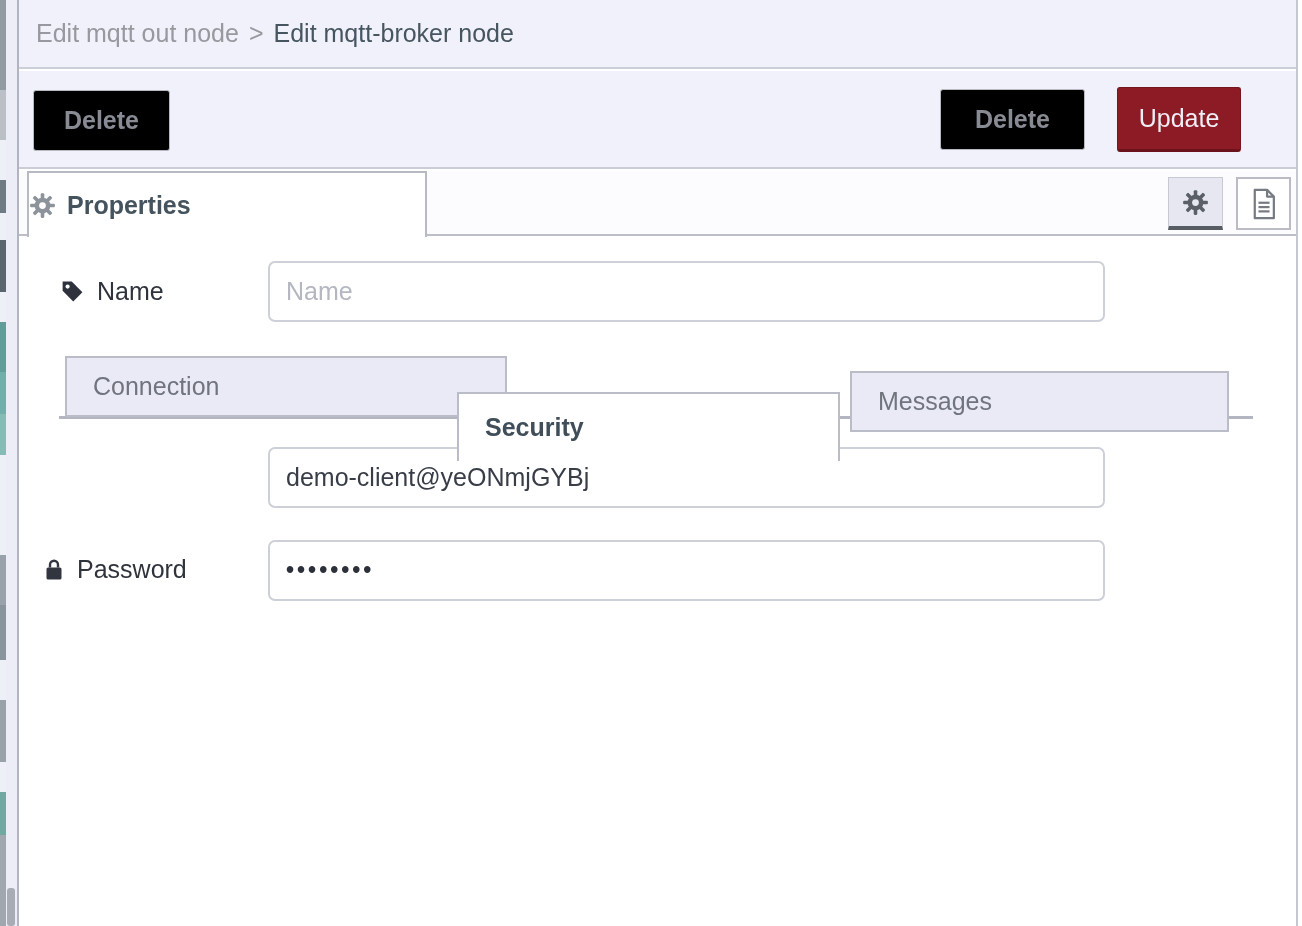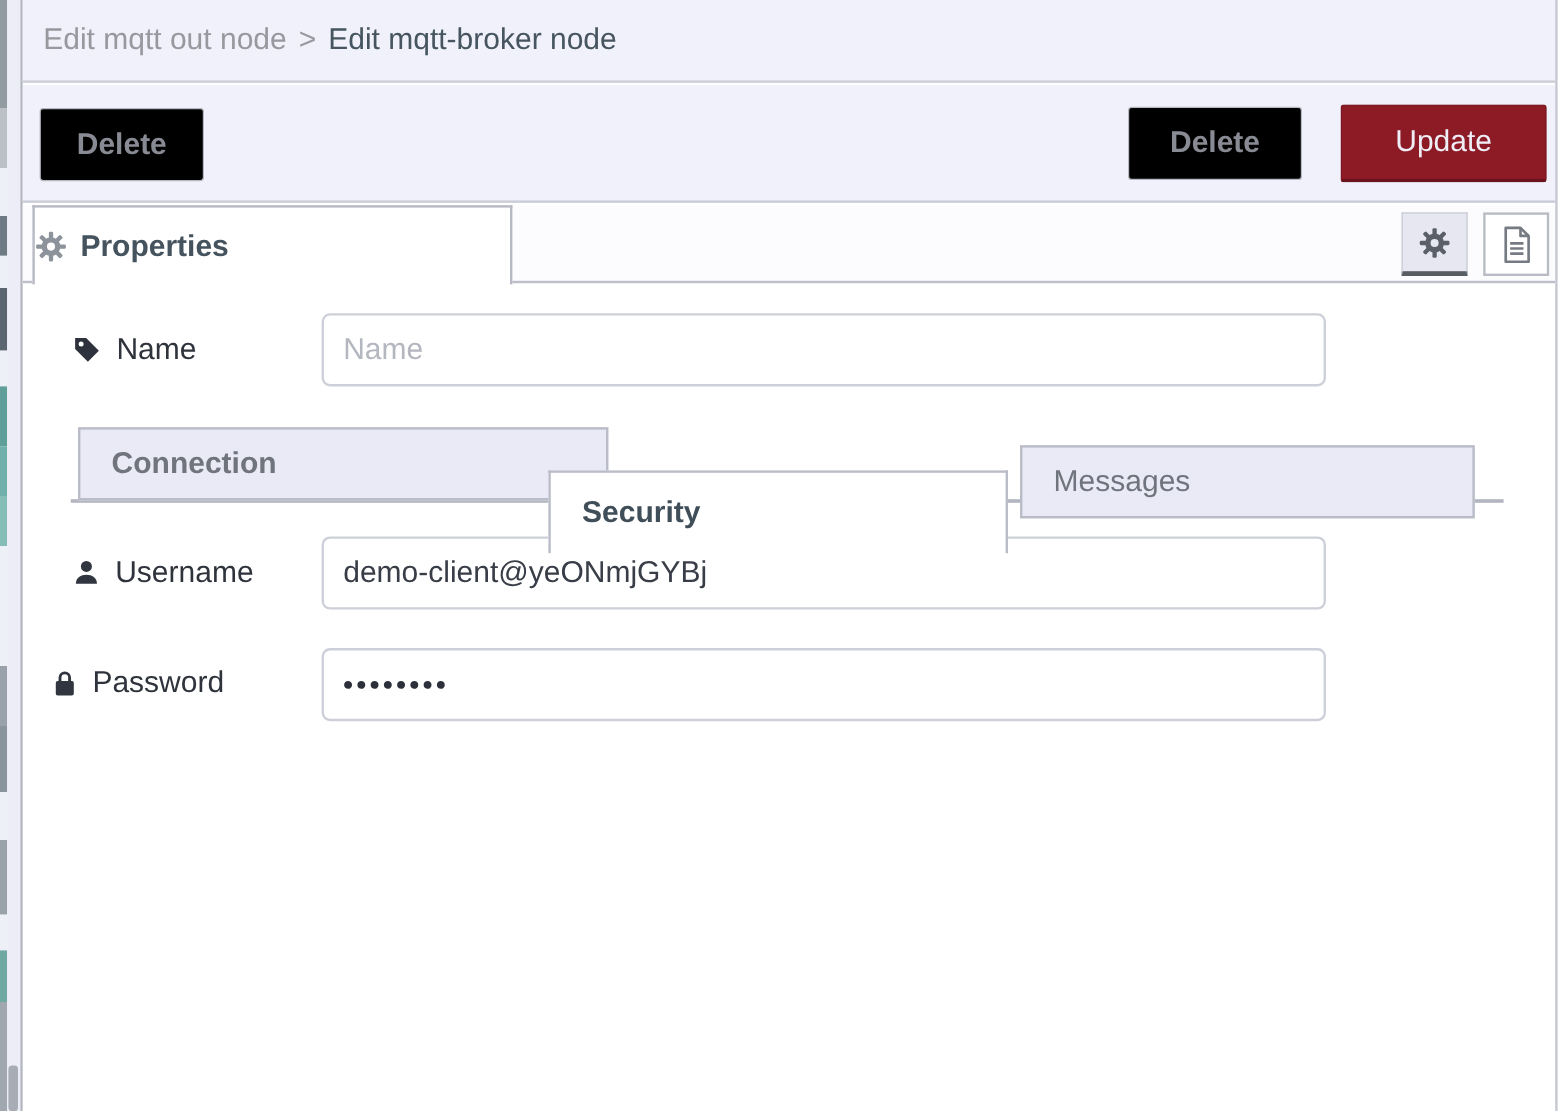--- a/index.html
+++ b/index.html
@@ -39,21 +39,21 @@
     background: #f0f1fa; border-bottom: 2px solid #cbcdd6;
   }
   .btn {
     position: absolute; display: flex; align-items: center; justify-content: center;
     font-size: 25px; border-radius: 3px; cursor: pointer;
   }
   .btn-secondary { background: #000000; border: 1px solid #b6b9c2; color: #888b93; font-weight: bold; }
   .btn-delete { left: 14px; top: 19px; width: 137px; height: 61px; }
   .btn-cancel { left: 921px; top: 18px; width: 145px; height: 61px; }
   .btn-update {
-    left: 1098px; top: 16px; width: 172px; height: 65px;
+    left: 1098px; top: 16px; width: 124px; height: 65px;
     background: #8c1b26; border: 1px solid #741520; border-bottom: 3px solid #6c121c;
     color: #efedf5;
   }
 
   
   .editor-tabbar {
     position: absolute; left: 0; top: 171px; width: 100%; height: 65px;
     background: #fcfcfe;
   }
   .editor-tabbar-line { position: absolute; left: 0; top: 234px; width: 100%; height: 2px; background: #bcbfc9; }
@@ -96,21 +96,21 @@
   .input-password { top: 540px; letter-spacing: 3px; font-size: 23px; font-weight: bold; color: #2c303a; }
 
   
   .subtab-line { position: absolute; left: 40px; top: 416px; width: 1194px; height: 3px; background: #b3b6c0; }
   .subtab {
     position: absolute; top: 356px; height: 61px;
     background: #e9eaf5; border: 2px solid #babdc7;
     display: flex; align-items: center; padding-left: 26px;
     font-size: 25px; color: #70747d; cursor: pointer;
   }
-  .subtab-connection { left: 46px;  width: 442px; font-weight: bold; }
+  .subtab-connection { left: 46px;  width: 442px; }
   .subtab-messages   { left: 831px; width: 379px; margin-top: 15px; }
   .subtab-active {
     top: 352px; height: 69px; left: 438px; width: 383px;
     background: #ffffff; border-bottom: none; z-index: 2;
     font-weight: bold; color: #3f4e58; margin-top: 40px;
   }
 </style>
 </head>
 <body>
 
@@ -196,27 +196,20 @@
       </svg>
       <span>Name</span>
     </div>
     <input class="text-input input-name" type="text" placeholder="Name" style="">
 
     <div class="subtab-line"></div>
     <div class="subtab subtab-connection">Connection</div>
     <div class="subtab subtab-active">Security</div>
     <div class="subtab subtab-messages">Messages</div>
 
-    <div class="form-label lbl-username">
-      <svg width="24" height="24" viewBox="0 0 24 24">
-        <circle cx="12" cy="7" r="4.6" fill="#31353f"></circle>
-        <path d="M3.2 21.5 c0-5.2 4.2-7.6 8.8-7.6 s8.8 2.4 8.8 7.6 z" fill="#31353f"></path>
-      </svg>
-      <span>Username</span>
-    </div>
     <input class="text-input input-username" type="text" value="demo-client@yeONmjGYBj" style="">
 
     <div class="form-label lbl-password">
       <svg width="22" height="25" viewBox="0 0 22 24">
         <rect x="3.5" y="10" width="15" height="12" rx="1.6" fill="#31353f"></rect>
         <path d="M7 10 V7.2 a4 4 0 0 1 8 0 V10" fill="none" stroke="#31353f" stroke-width="2.4"></path>
       </svg>
       <span>Password</span>
     </div>
     <input class="text-input input-password" type="text" value="••••••••" style="">

